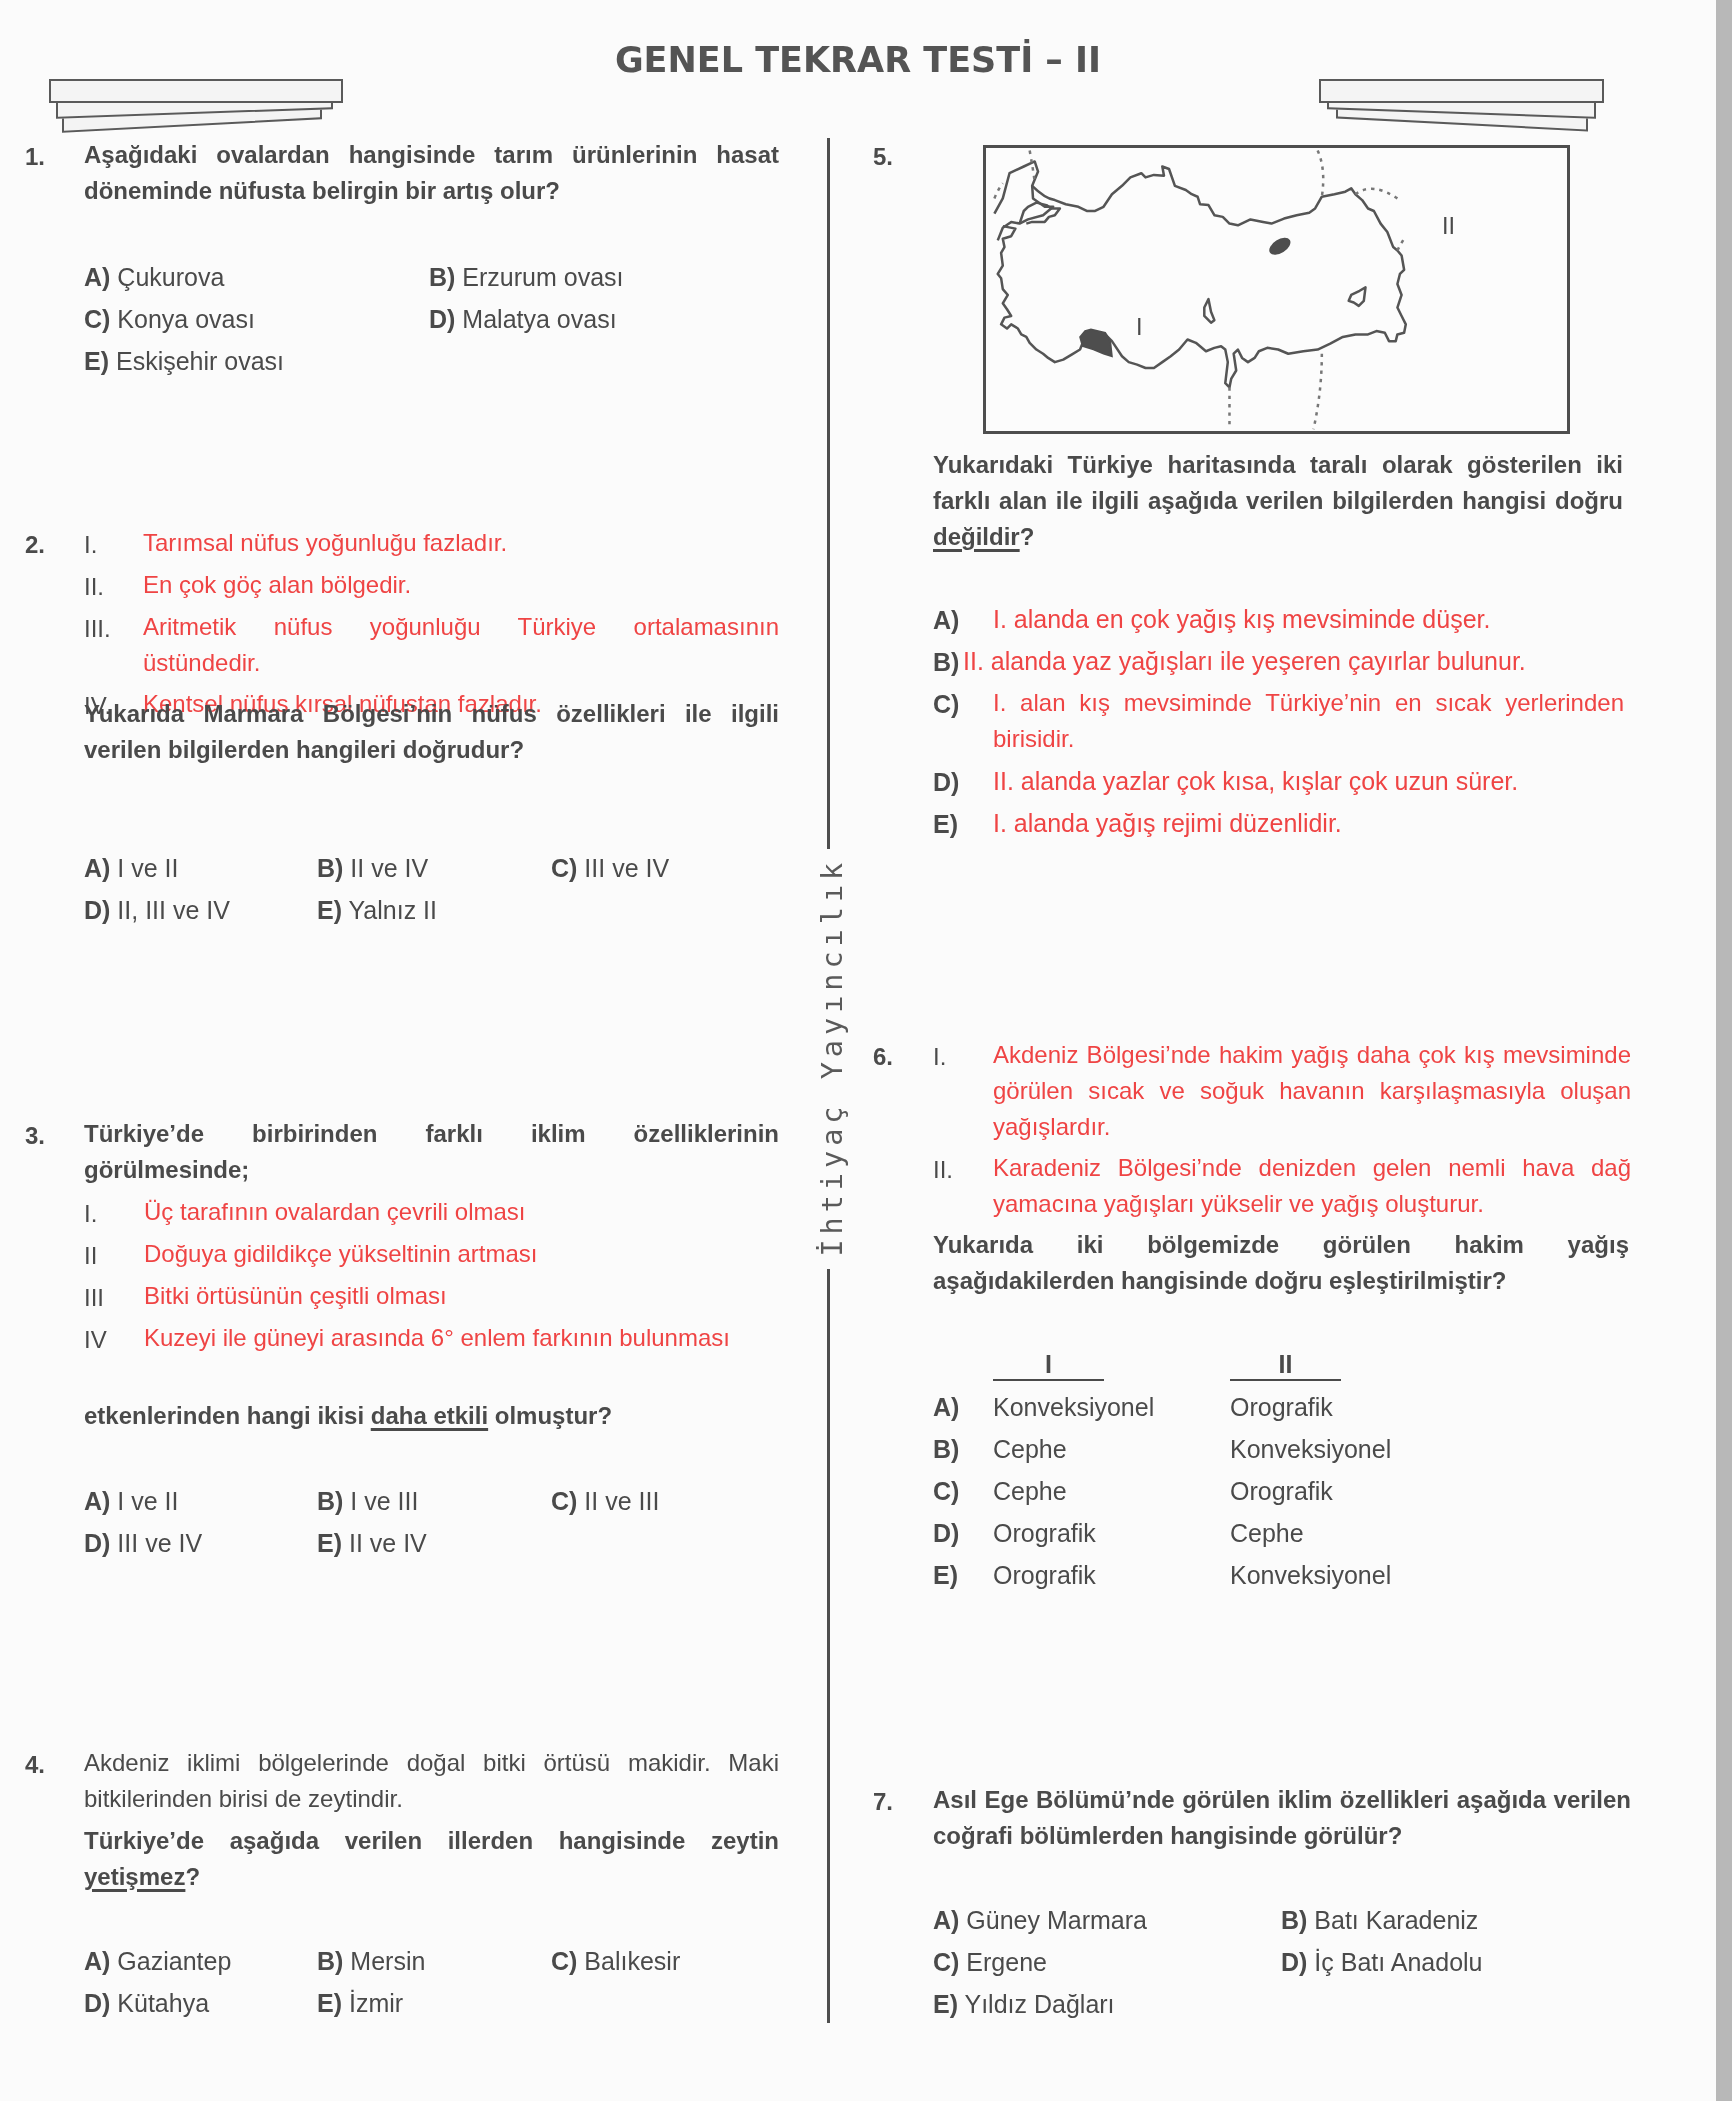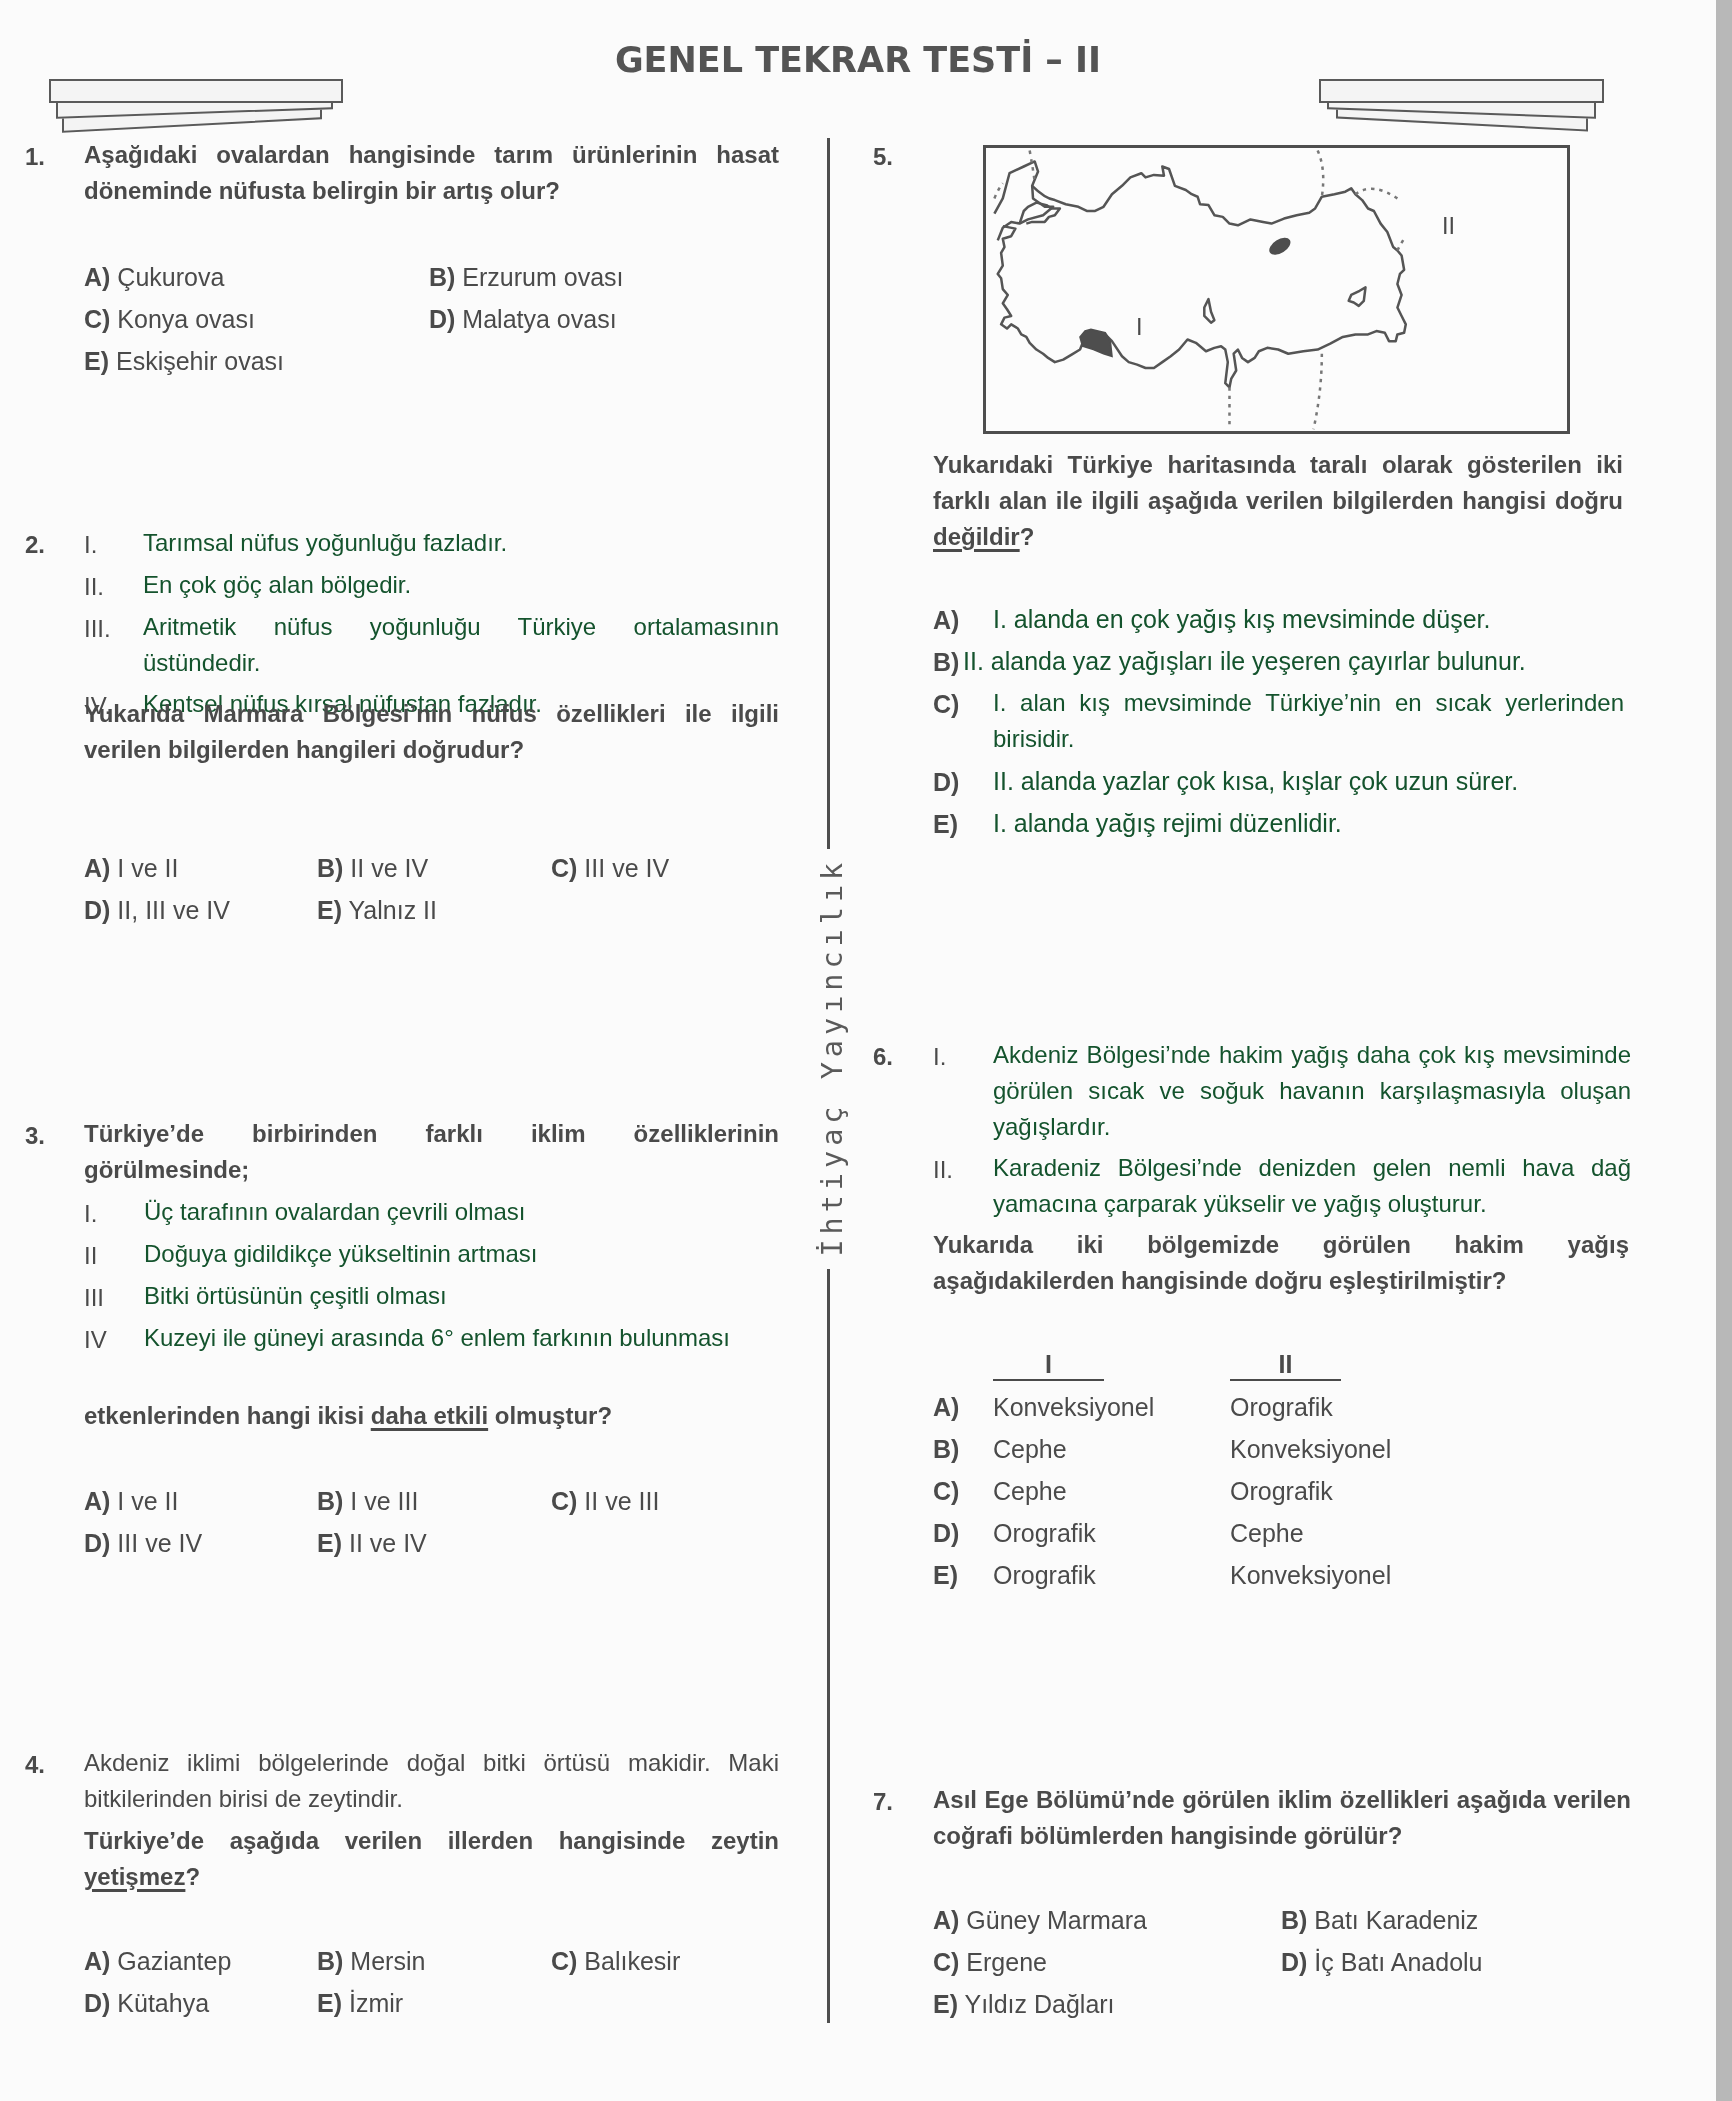--- a/index.html
+++ b/index.html
@@ -32,21 +32,21 @@
     transform: rotate(-90deg); font-family: "DejaVu Sans Mono", monospace; font-size: 28.5px;
     color: #5a5a5a; letter-spacing: 5px; white-space: nowrap; background: #fbfbfb; padding: 0 8.4px;
   }
 
   .qnum { position: absolute; font-weight: bold; font-size: 24px; color: #4a4a4a; }
   .q-bold { position: absolute; font-weight: bold; font-size: 24px; line-height: 36px; color: #4a4a4a; text-align: justify; }
   .q-plain { position: absolute; font-size: 24px; line-height: 36px; color: #4a4a4a; text-align: justify; }
   .opt { position: absolute; font-size: 25px; color: #4a4a4a; white-space: nowrap; }
   .opt b { font-weight: bold; }
   .rn { position: absolute; font-size: 24px; color: #4a4a4a; }
-  .stmt { position: absolute; font-size: 24px; line-height: 36px; color: #14532d; text-align: justify; }
+  .stmt { position: absolute; font-size: 24px; line-height: 36px; color: #ef4444; text-align: justify; }
   u { text-decoration-thickness: 2.5px; text-underline-offset: 4.2px; }
 
   .mapbox { position: absolute; left: 983px; top: 145px; width: 587px; height: 289px; border: 3.4px solid #4e4e4e; box-sizing: border-box; background: #fcfcfc; }
   .colhead { position: absolute; font-size: 25px; font-weight: bold; color: #4a4a4a; text-align: center; border-bottom: 2.5px solid #4a4a4a; line-height: 30px; }
 </style>
 </head>
 <body>
 
 <div class="edge"></div>
 
@@ -170,21 +170,21 @@
   <div class="stmt" style="left:993px; top:763px; width:631px; font-size:25px;">II. alanda yazlar çok kısa, kışlar çok uzun sürer.</div>
   <div class="opt" style="left:933px; top:810px;"><b>E)</b></div>
   <div class="stmt" style="left:993px; top:805px; width:631px; font-size:25px;">I. alanda yağış rejimi düzenlidir.</div>
 </div>
 
 <div>
   <div class="qnum" style="left:873px; top:1043px;">6.</div>
   <div class="rn" style="left:933px; top:1043px;">I.</div>
   <div class="stmt" style="left:993px; top:1037px; width:638px;">Akdeniz Bölgesi’nde hakim yağış daha çok kış mevsiminde görülen sıcak ve soğuk havanın karşılaşmasıyla oluşan yağışlardır.</div>
   <div class="rn" style="left:933px; top:1156px;">II.</div>
-  <div class="stmt" style="left:993px; top:1150px; width:638px;">Karadeniz Bölgesi’nde denizden gelen nemli hava dağ yamacına çarparak yükselir ve yağış oluşturur.</div>
+  <div class="stmt" style="left:993px; top:1150px; width:638px;">Karadeniz Bölgesi’nde denizden gelen nemli hava dağ yamacına yağışları yükselir ve yağış oluşturur.</div>
   <div class="q-bold" style="left:933px; top:1227px; width:696px;">Yukarıda iki bölgemizde görülen hakim yağış aşağıdakilerden hangisinde doğru eşleştirilmiştir?</div>
   <div class="colhead" style="left:993px; top:1349px; width:111px;">I</div>
   <div class="colhead" style="left:1230px; top:1349px; width:111px;">II</div>
 
   <div class="opt" style="left:933px; top:1393px;"><b>A)</b></div>
   <div class="opt" style="left:993px; top:1393px;">Konveksiyonel</div>
   <div class="opt" style="left:1230px; top:1393px;">Orografik</div>
 
   <div class="opt" style="left:933px; top:1435px;"><b>B)</b></div>
   <div class="opt" style="left:993px; top:1435px;">Cephe</div>

